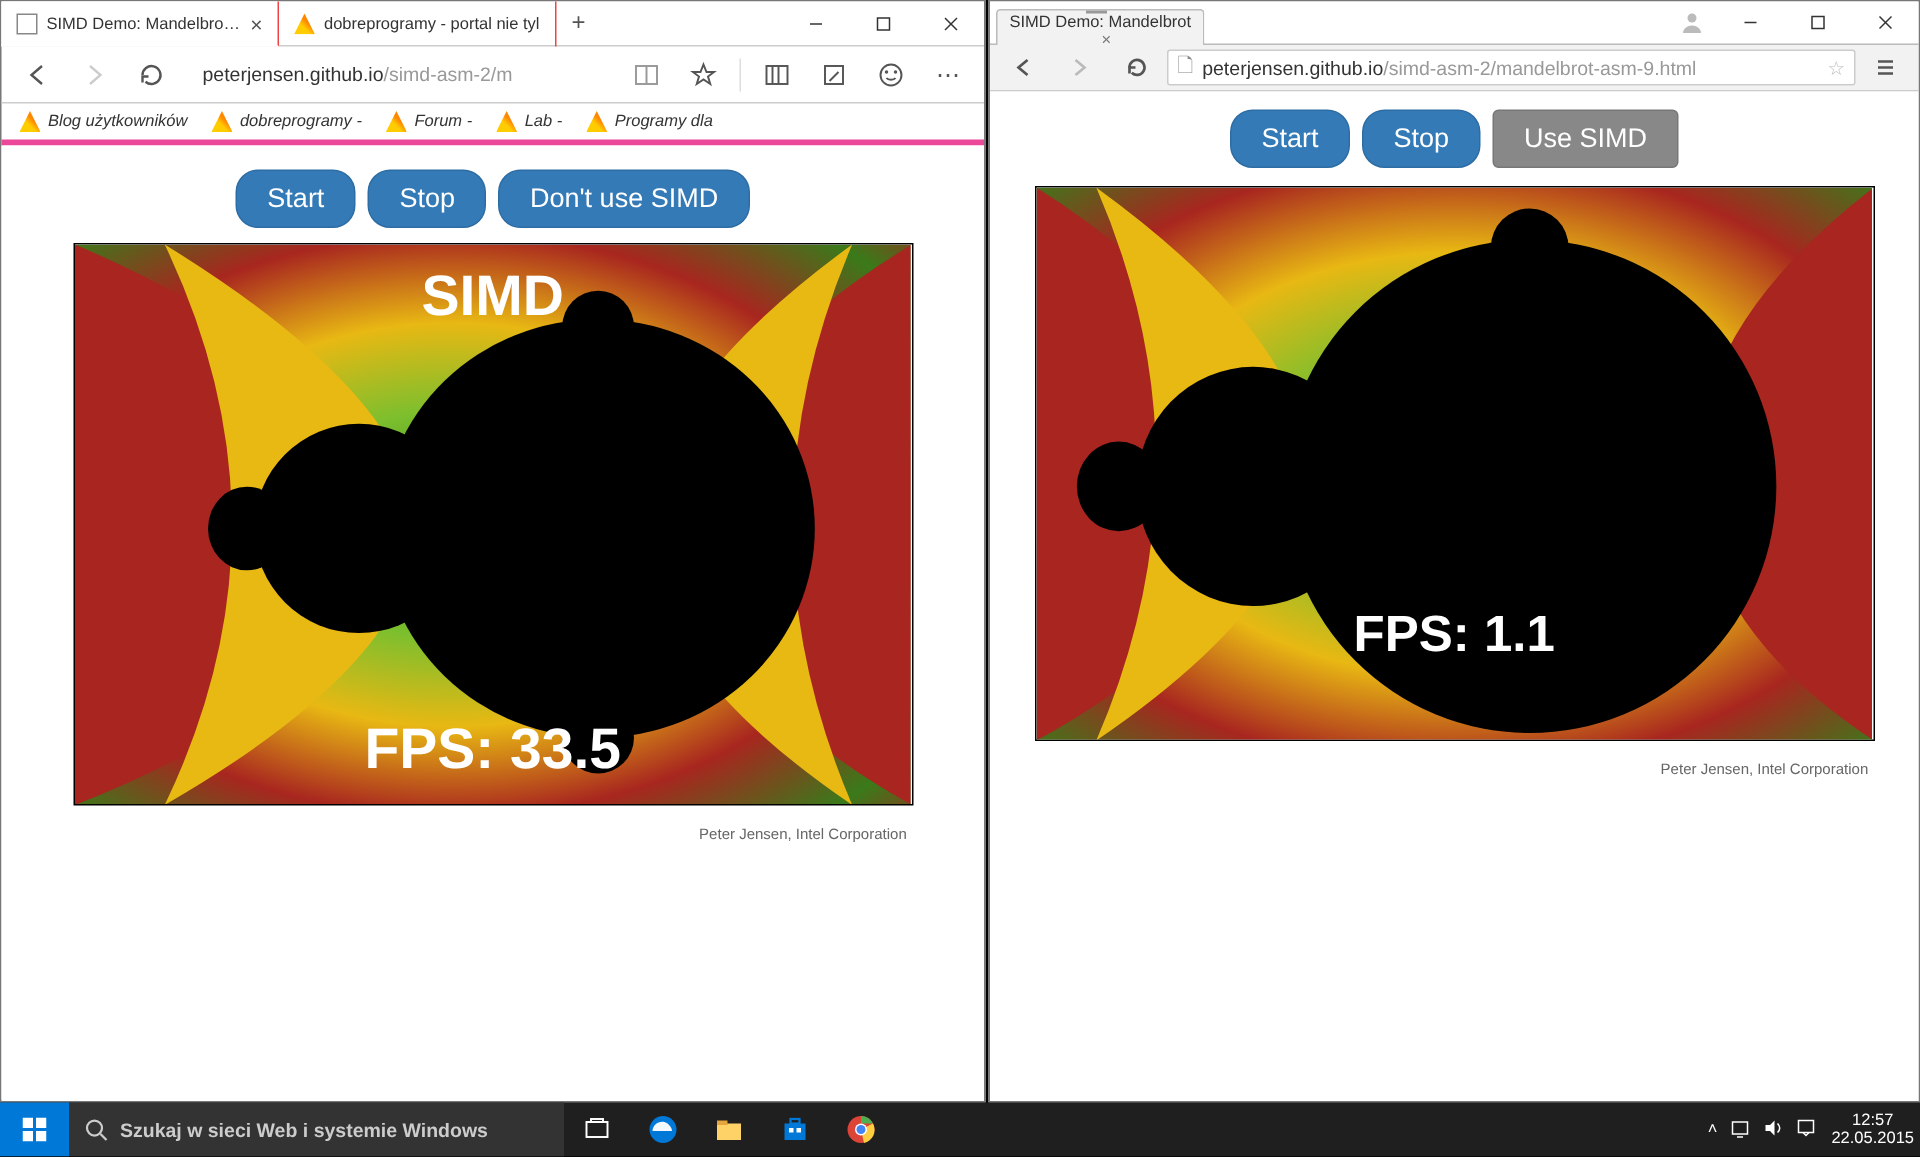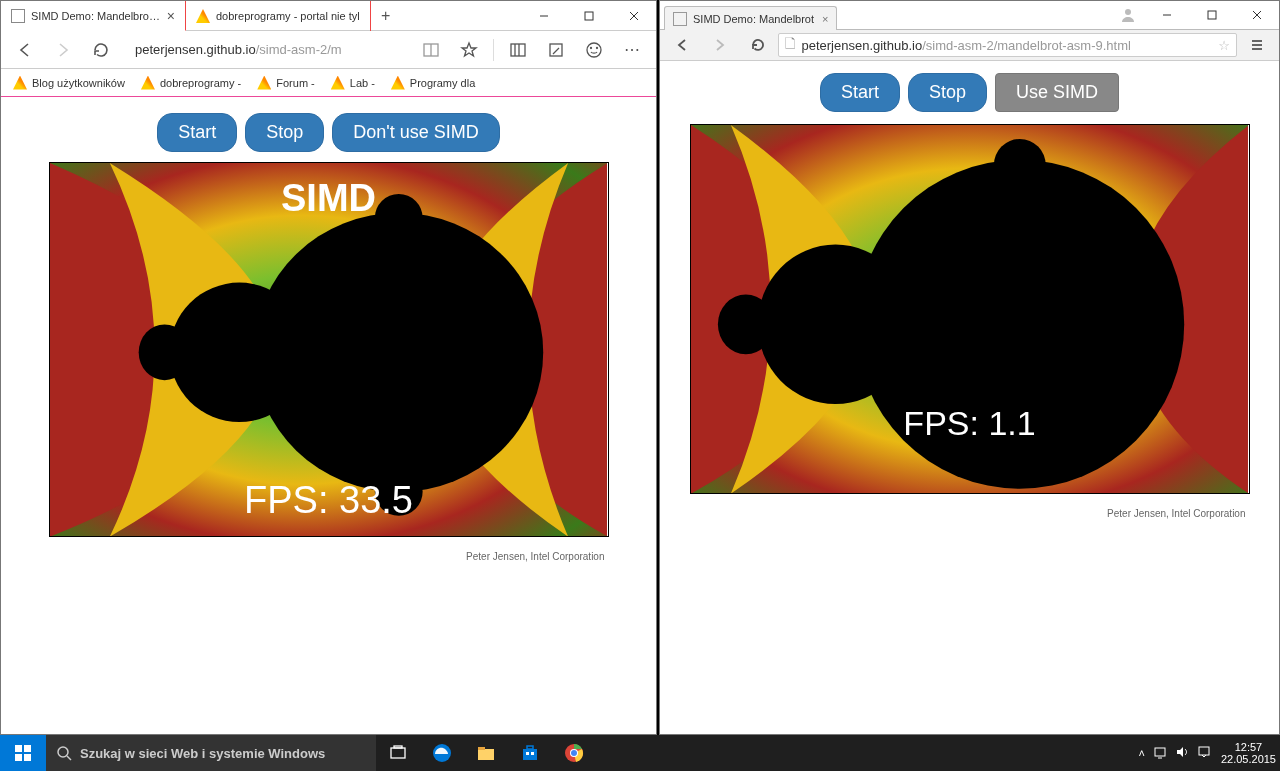--- a/index.html
+++ b/index.html
@@ -17,45 +17,45 @@
 .edge-tab .close{margin-left:6px;font-size:14px;color:#555;}
 .edge-newtab{width:30px;display:flex;align-items:center;justify-content:center;font-size:16px;color:#555;cursor:pointer;}
 .edge-wincontrols{display:flex;height:30px;}
 .edge-wincontrols div{width:45px;display:flex;align-items:center;justify-content:center;color:#333;font-size:12px;cursor:pointer;}
 .edge-wincontrols div svg{stroke:#333;fill:none;}
 .edge-toolbar{height:38px;display:flex;align-items:center;padding:0 6px;border-bottom:1px solid #ccc;gap:2px;}
 .tbtn{width:36px;height:32px;display:flex;align-items:center;justify-content:center;color:#555;cursor:pointer;font-size:16px;}
 .tbtn.dis{color:#bbb;cursor:default;}
 .edge-url{flex:1;height:30px;display:flex;align-items:center;padding:0 6px;font-size:13px;color:#333;}
 .edge-url .grey{color:#999;}
-.edge-bookmarks{height:28px;display:flex;align-items:center;padding:0 6px;border-bottom:1px solid #ec4899;gap:4px;}
+.edge-bookmarks{height:28px;display:flex;align-items:center;padding:0 6px;border-bottom:4px solid #ec4899;gap:4px;font-style:italic;}
 .bkm{display:flex;align-items:center;font-size:11px;color:#333;padding:2px 6px;cursor:pointer;}
 .bkm .dp{margin-right:5px;}
 .edge-content{position:relative;height:calc(100% - 97px);background:#fff;overflow:hidden;}
 
 
 .content-buttons{display:flex;justify-content:center;gap:8px;padding:16px 0 10px;}
 .bluebtn{background:#337ab7;color:#fff;border:1px solid #2e6da4;padding:8px 20px;font-size:18px;border-radius:15px;cursor:pointer;}
 .greybtn{background:#888;color:#fff;border:1px solid #777;padding:8px 20px;font-size:18px;border-radius:4px;cursor:pointer;}
 
 
 .fractal-wrap{position:relative;margin:0 auto;width:560px;}
 .fractal{width:560px;height:375px;position:relative;overflow:hidden;border:1px solid #000;}
 .attrib{font-size:10px;color:#666;text-align:right;padding:14px 4px 0 0;}
 .fractal .overlay-label{position:absolute;top:14px;left:50%;transform:translateX(-50%);color:#fff;font-size:38px;font-weight:bold;font-family:Arial,sans-serif;}
-.fractal .overlay-fps{position:absolute;bottom:14px;left:50%;transform:translateX(-50%);color:#fff;font-size:38px;font-weight:normal;font-family:Arial,sans-serif;white-space:nowrap;}
+.fractal .overlay-fps{position:absolute;bottom:14px;left:50%;transform:translateX(-50%);color:#fff;font-size:38px;font-weight:bold;font-family:Arial,sans-serif;white-space:nowrap;}
 
 
 .fractal svg{position:absolute;inset:0;}
 
 
 .chrome-window{position:absolute;left:659px;top:0;width:621px;height:735px;background:#fff;border:1px solid #777;}
 .chrome-titlebar{height:28px;background:#fff;display:flex;align-items:flex-end;}
 .chrome-tabspace{flex:1;display:flex;align-items:flex-end;padding-left:4px;}
-.chrome-tab{height:24px;background:#f2f2f2;border:1px solid #bbb;border-bottom:none;border-radius:3px 3px 0 0;display:flex;align-items:center;padding:0 8px;font-size:11px;color:#333;max-width:180px;position:relative;top:1px;}
+.chrome-tab{height:24px;background:#f2f2f2;border:1px solid #bbb;border-bottom:none;border-radius:3px 3px 0 0;display:flex;align-items:center;padding:0 8px;font-size:11px;color:#333;max-width:180px;position:relative;top:1px;flex-direction:column;}
 .chrome-tab .favicon{width:14px;height:14px;margin-right:6px;border:1px solid #999;}
 .chrome-tab .close{margin-left:8px;color:#777;}
 .chrome-wc{display:flex;height:28px;}
 .chrome-wc div{width:45px;display:flex;align-items:center;justify-content:center;cursor:pointer;}
 .chrome-wc .usr{width:32px;}
 .chrome-toolbar{height:32px;border-top:1px solid #bbb;border-bottom:1px solid #ccc;background:#f2f2f2;display:flex;align-items:center;padding:0 4px;gap:2px;}
 .chrome-url{flex:1;height:24px;background:#fff;border:1px solid #ccc;border-radius:2px;display:flex;align-items:center;padding:0 6px;font-size:13px;color:#333;}
 .chrome-url .grey{color:#999;}
 .chrome-url .file{margin-right:6px;color:#888;}
 .chrome-content{height:calc(100% - 60px);background:#fff;overflow:hidden;}

